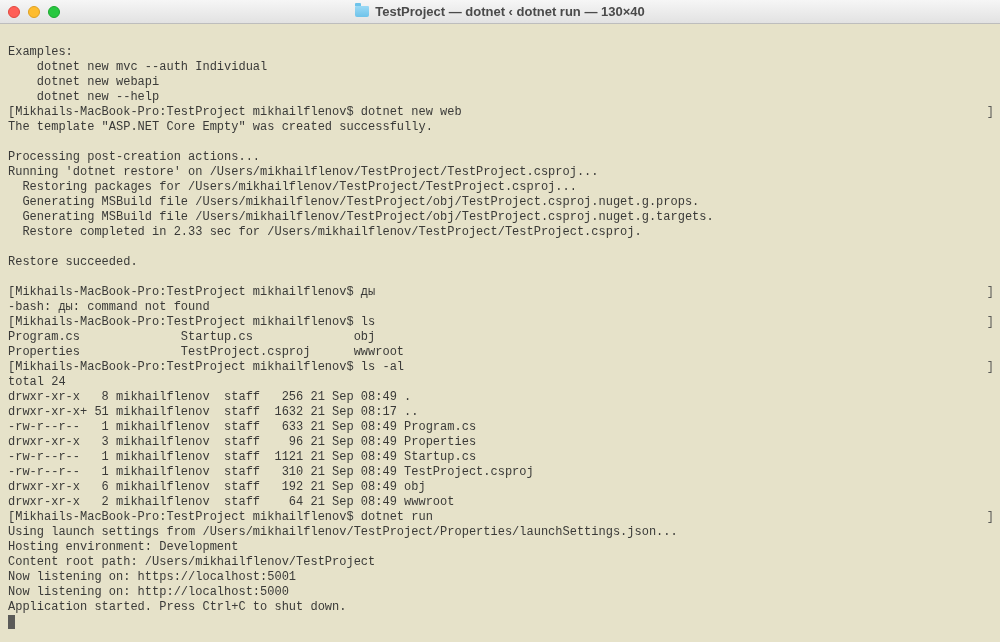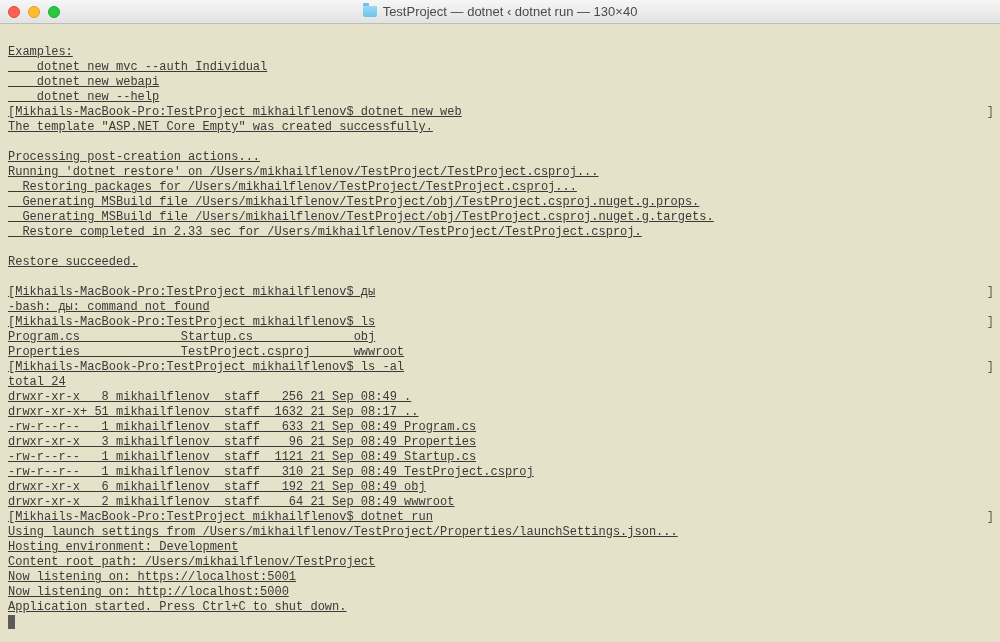--- a/index.html
+++ b/index.html
@@ -23,20 +23,21 @@
       flex-direction: column;
     }
     .title-bar {
       height: 24px;
       background: linear-gradient(#f6f6f6, #e2e2e2);
       border-bottom: 1px solid #bdbdbd;
       display: flex;
       align-items: center;
       padding: 0 8px;
       position: relative;
+      font-weight: bold;
     }
     .traffic-lights {
       display: flex;
       gap: 8px;
       position: absolute;
       left: 8px;
     }
     .tl {
       width: 12px;
       height: 12px;
@@ -74,21 +75,20 @@
       background: #6ec3ea;
       border-radius: 1px 1px 0 0;
     }
     .terminal-body {
       flex: 1;
       padding: 6px 8px 6px 8px;
       overflow: hidden;
       line-height: 15px;
       white-space: pre;
       position: relative;
-      text-decoration: underline;
     }
     .line {
       display: block;
       min-height: 15px;
     }
     .scroll-marker {
       position: relative;
     }
     .scroll-marker::after {
       content: "]";

